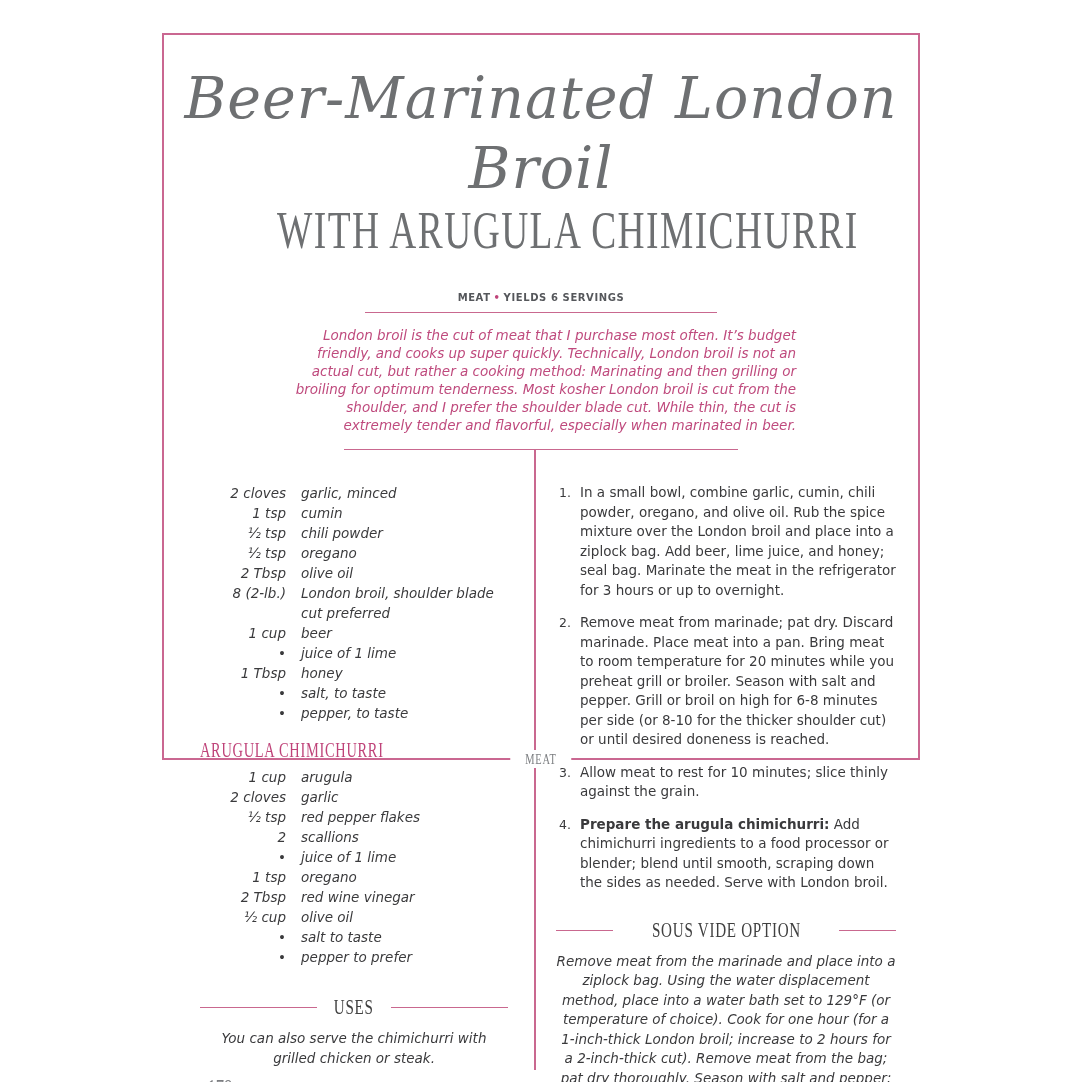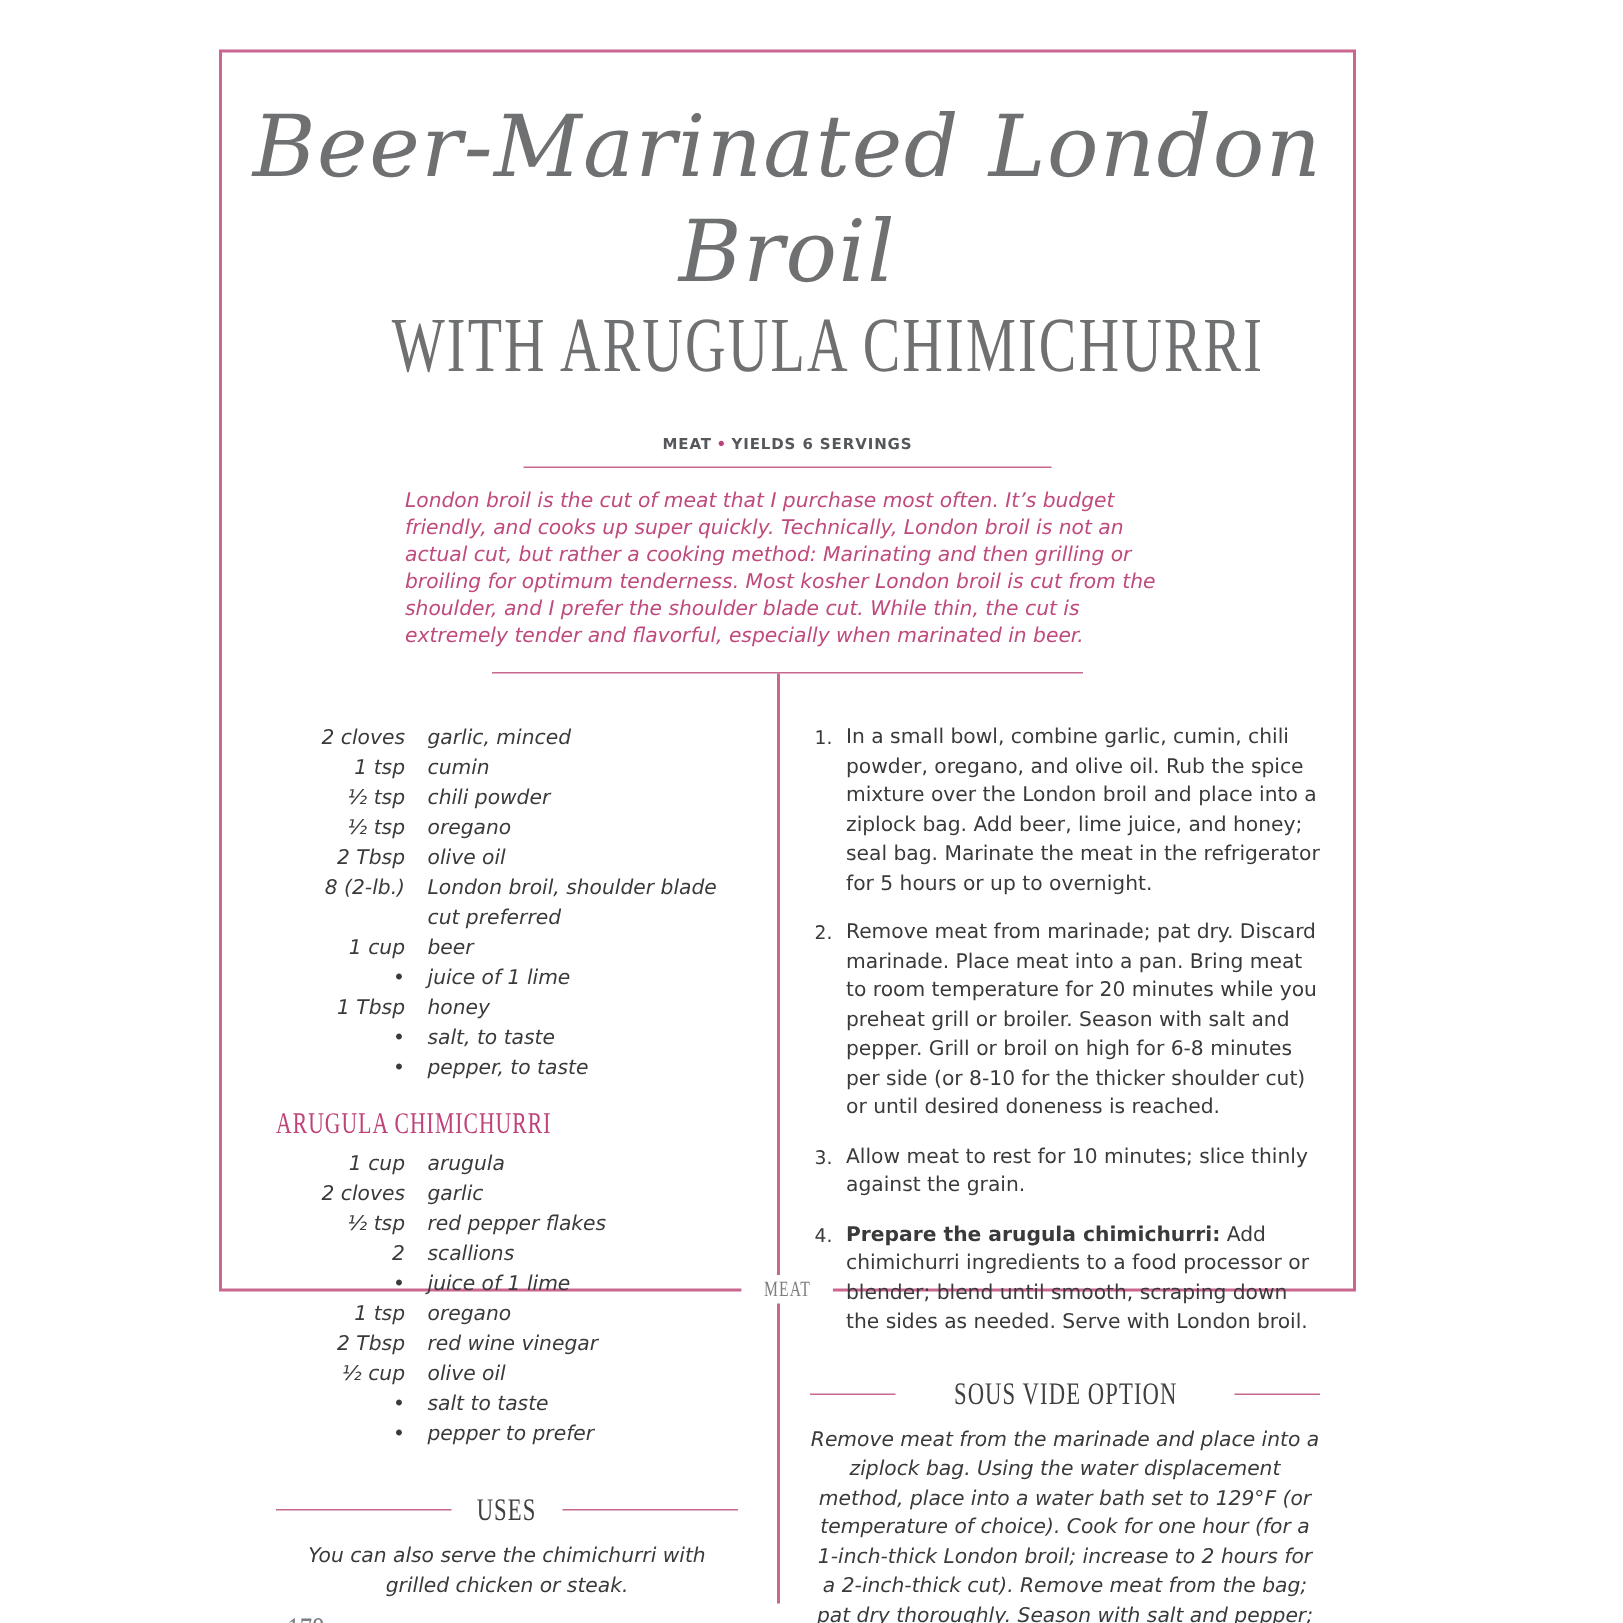--- a/index.html
+++ b/index.html
@@ -1,19 +1,19 @@
 <!DOCTYPE html>
 <html><head>
 <meta charset="utf-8">
 <style>
   html,body{margin:0;padding:0;background:#ffffff;}
   body{width:1082px;height:1082px;position:relative;font-family:"DejaVu Sans",sans-serif;-webkit-font-smoothing:antialiased;}
 
   .page{
-    position:absolute;left:146px;top:33px;width:758px;height:828px;
+    position:absolute;left:162px;top:33px;width:758px;height:727px;
     box-sizing:border-box;border:2px solid #ca6791;background:#ffffff;
     display:flex;flex-direction:column;
   }
 
   
   .title-script{
     margin:28px 10px 0;text-align:center;
     font-family:"DejaVu Serif",serif;font-style:italic;font-weight:400;
     font-size:57px;line-height:70px;color:#6e7072;letter-spacing:1px;
   }
@@ -26,21 +26,21 @@
     display:inline-block;transform:scaleX(0.72);transform-origin:center;
     white-space:nowrap;
   }
   .meta{
     margin-top:26px;text-align:center;font-size:10px;font-weight:bold;
     color:#55575b;letter-spacing:0.6px;
   }
   .meta .dot{color:#bf4379;padding:0 3px;}
   .meta-rule{width:352px;height:0;border-top:1.5px solid #c9688f;margin:9px auto 0;}
   .intro{
-    width:510px;margin:13px auto 0;text-align:left;
+    width:510px;margin:13px auto 0;text-align:right;
     font-style:italic;font-size:13.5px;line-height:18px;color:#bf4a7d;
   }
   .intro-rule{width:394px;height:0;border-top:1.5px solid #c9688f;margin:15px auto 0;}
 
   
   .columns{flex:1;display:flex;align-items:stretch;min-height:620px;}
   .col-left{
     width:382px;box-sizing:border-box;padding:33px 26px 2px 36px;
     display:flex;flex-direction:column;
   }
@@ -230,21 +230,21 @@
       </div>
     </div>
 
     <div class="v-divider"></div>
 
     <div class="col-right">
       <div class="dir-rows">
 
           <div class="dir-row">
             <span class="num">1.</span>
-            <p class="txt"><strong></strong><span>In a small bowl, combine garlic, cumin, chili powder, oregano, and olive oil. Rub the spice mixture over the London broil and place into a ziplock bag. Add beer, lime juice, and honey; seal bag. Marinate the meat in the refrigerator for 5 hours or up to overnight.</span></p>
+            <p class="txt"><strong></strong><span>In a small bowl, combine garlic, cumin, chili powder, oregano, and olive oil. Rub the spice mixture over the London broil and place into a ziplock bag. Add beer, lime juice, and honey; seal bag. Marinate the meat in the refrigerator for 3 hours or up to overnight.</span></p>
           </div>
 
           <div class="dir-row">
             <span class="num">2.</span>
             <p class="txt"><strong></strong><span>Remove meat from marinade; pat dry. Discard marinade. Place meat into a pan. Bring meat to room temperature for 20 minutes while you preheat grill or broiler. Season with salt and pepper. Grill or broil on high for 6-8 minutes per side (or 8-10 for the thicker shoulder cut) or until desired doneness is reached.</span></p>
           </div>
 
           <div class="dir-row">
             <span class="num">3.</span>
             <p class="txt"><strong></strong><span>Allow meat to rest for 10 minutes; slice thinly against the grain.</span></p>

